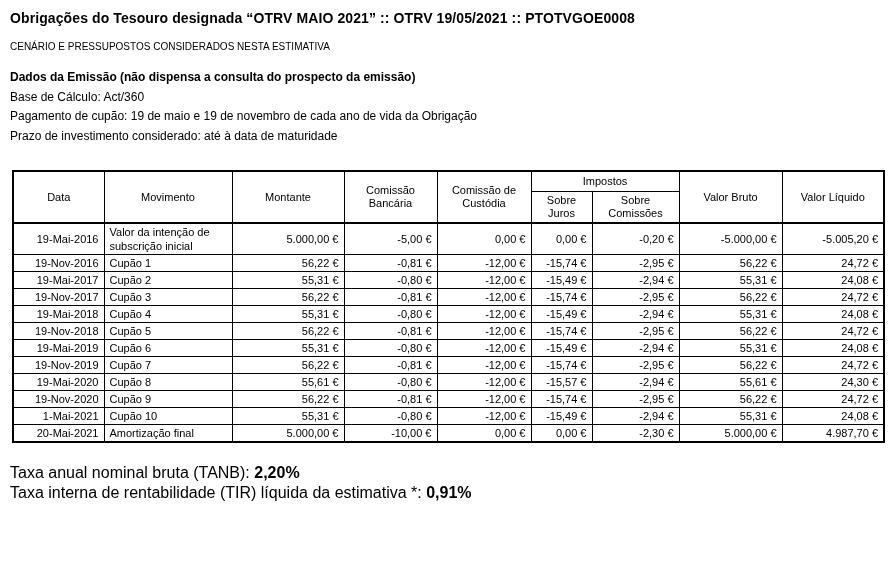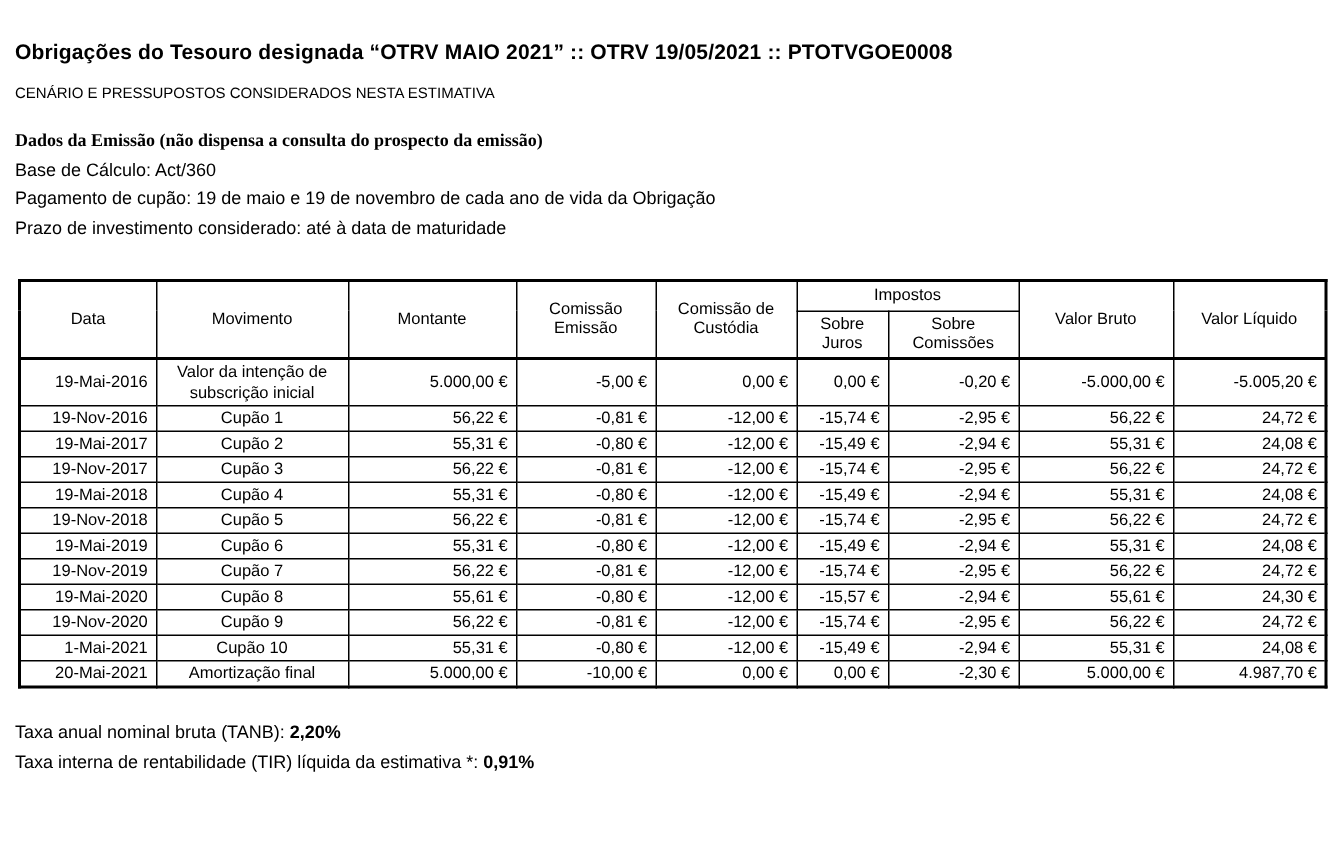--- a/index.html
+++ b/index.html
@@ -7,41 +7,40 @@
   body {
     font-family: "Liberation Sans", sans-serif;
     color: #000;
     width: 894px;
     height: 563px;
     overflow: hidden;
   }
   .page {
     width: 894px;
     height: 563px;
-    padding: 26px 10px 0 10px;
+    padding: 10px 10px 0 10px;
   }
   .doc-title {
     font-size: 14px;
     font-weight: bold;
     letter-spacing: 0.1px;
     white-space: nowrap;
   }
   .section-heading {
     font-size: 10px;
     font-weight: normal;
     margin-top: 15px;
     white-space: nowrap;
   }
   .emission-heading {
     font-size: 12px;
     font-weight: bold;
     margin-top: 16px;
     line-height: 19.5px;
     white-space: nowrap;
-    font-family: Liberation Serif, serif;
   }
   .emission-line {
     font-size: 12px;
     line-height: 19.5px;
     white-space: nowrap;
   }
   table.cashflow {
     border-collapse: collapse;
     table-layout: fixed;
     width: 871px;
@@ -64,25 +63,25 @@
   }
   table.cashflow thead tr.hdr-top { height: 20px; }
   table.cashflow thead tr.hdr-sub { height: 32px; }
   table.cashflow thead { border-bottom: 2px solid #000; }
   table.cashflow tbody tr { height: 17px; }
   table.cashflow td {
     padding: 1px 5px;
     line-height: 14px;
     vertical-align: middle;
   }
-  td.al-left  { text-align: center; }
+  td.al-left  { text-align: left; }
   td.al-right { text-align: right; }
   .summary { margin-top: 20px; }
   .summary-line {
-    font-size: 12px;
+    font-size: 16px;
     line-height: 19.5px;
     white-space: nowrap;
   }
   .summary-line .val { font-weight: bold; }
 </style>
 </head>
 <body>
 
 <div class="page">
 
@@ -109,21 +108,21 @@
       <col style="width:61px">
       <col style="width:87px">
       <col style="width:103px">
       <col style="width:102px">
     </colgroup>
     <thead>
       <tr class="hdr-top">
         <th rowspan="2">Data</th>
         <th rowspan="2">Movimento</th>
         <th rowspan="2">Montante</th>
-        <th rowspan="2">Comissão Emissão</th>
+        <th rowspan="2">Comissão Bancária</th>
         <th rowspan="2">Comissão de Custódia</th>
         <th colspan="2">Impostos</th>
         <th rowspan="2">Valor Bruto</th>
         <th rowspan="2">Valor Líquido</th>
       </tr>
       <tr class="hdr-sub">
         <th>Sobre Juros</th>
         <th>Sobre Comissões</th>
       </tr>
     </thead>

